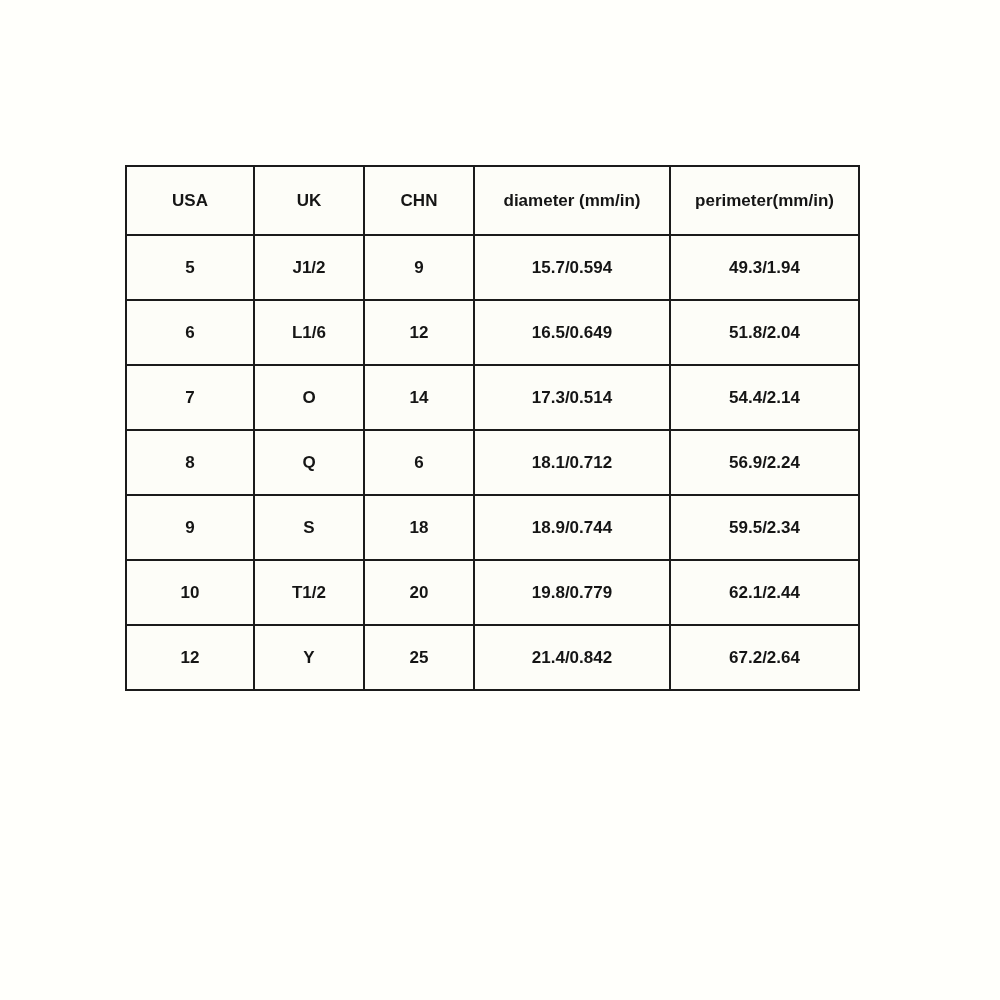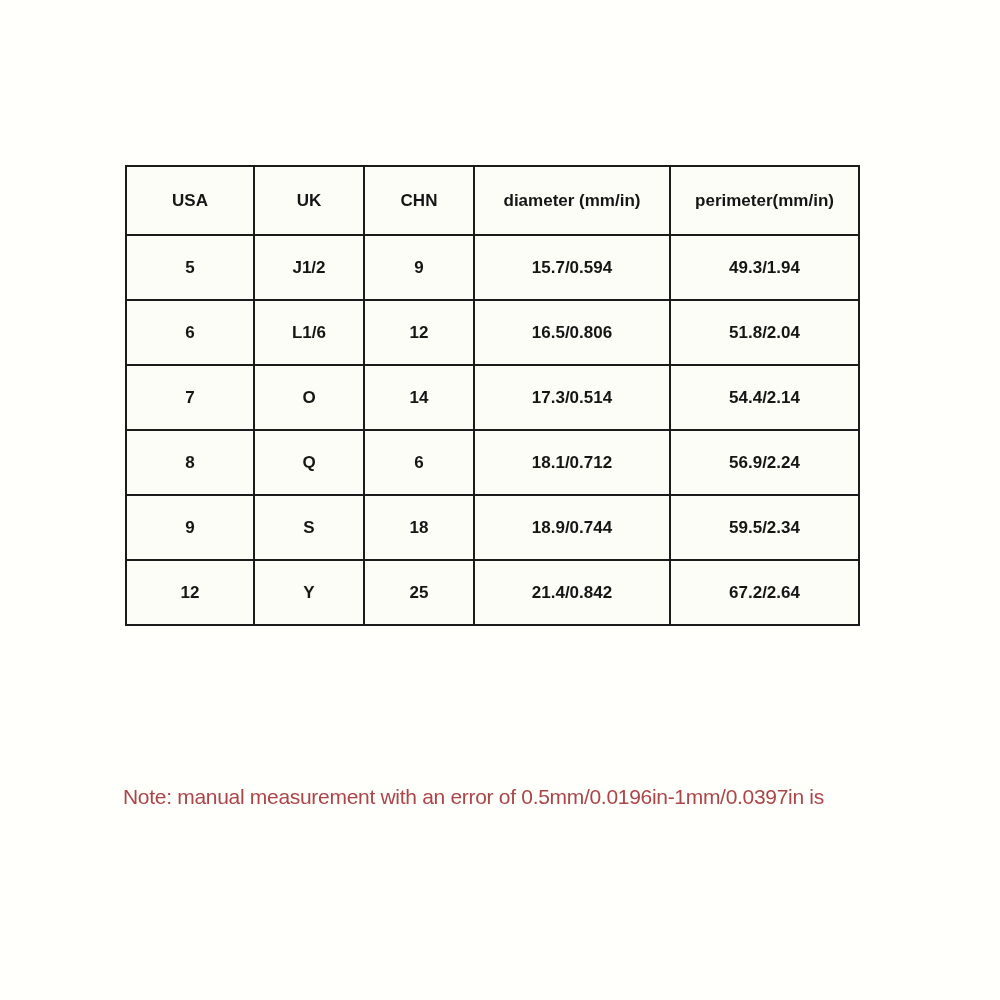--- a/index.html
+++ b/index.html
@@ -92,21 +92,21 @@
           <td>5</td>
           <td>J1/2</td>
           <td>9</td>
           <td>15.7/0.594</td>
           <td>49.3/1.94</td>
         </tr>
         <tr>
           <td>6</td>
           <td>L1/6</td>
           <td>12</td>
-          <td>16.5/0.806</td>
+          <td>16.5/0.649</td>
           <td>51.8/2.04</td>
         </tr>
         <tr>
           <td>7</td>
           <td>O</td>
           <td>14</td>
           <td>17.3/0.514</td>
           <td>54.4/2.14</td>
         </tr>
         <tr>
@@ -117,26 +117,33 @@
           <td>56.9/2.24</td>
         </tr>
         <tr>
           <td>9</td>
           <td>S</td>
           <td>18</td>
           <td>18.9/0.744</td>
           <td>59.5/2.34</td>
         </tr>
         <tr>
+          <td>10</td>
+          <td>T1/2</td>
+          <td>20</td>
+          <td>19.8/0.779</td>
+          <td>62.1/2.44</td>
+        </tr>
+        <tr>
           <td>12</td>
           <td>Y</td>
           <td>25</td>
           <td>21.4/0.842</td>
           <td>67.2/2.64</td>
         </tr>
       </tbody>
   </table>
 
   <div class="note">
-    <span>Note: manual measurement with an error of 0.5mm/0.0196in-1mm/0.0397in is</span><br>
+    <br>
   </div>
 
 </div>
 
 </body></html>

